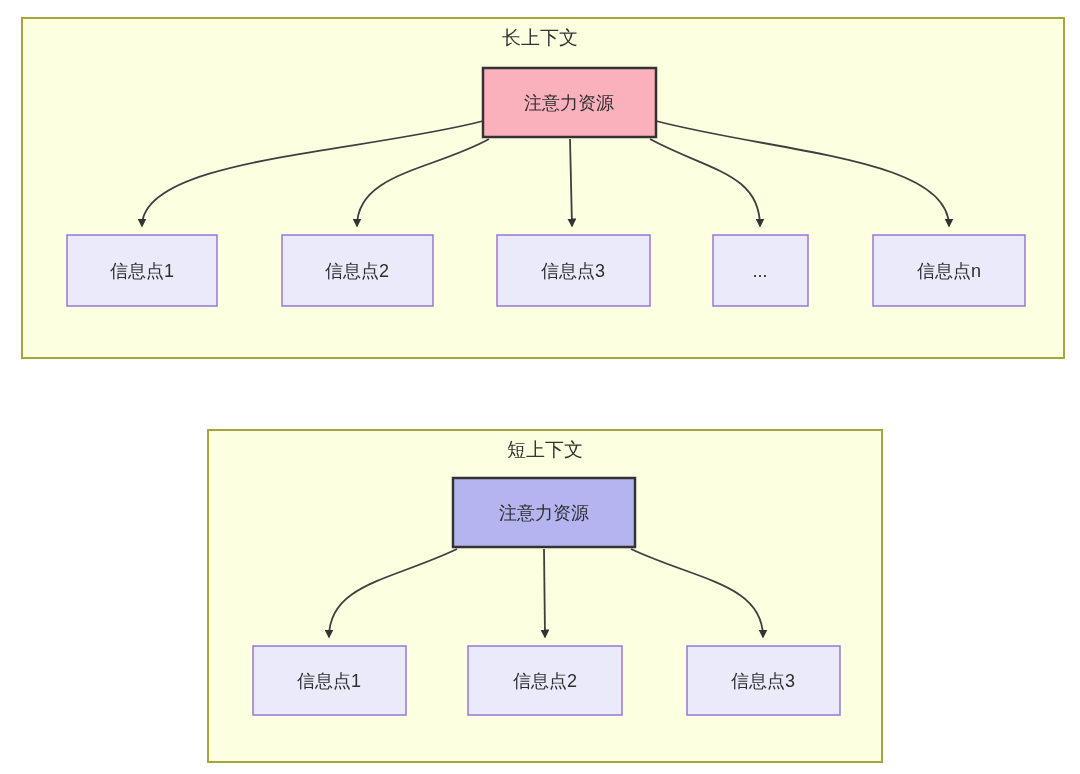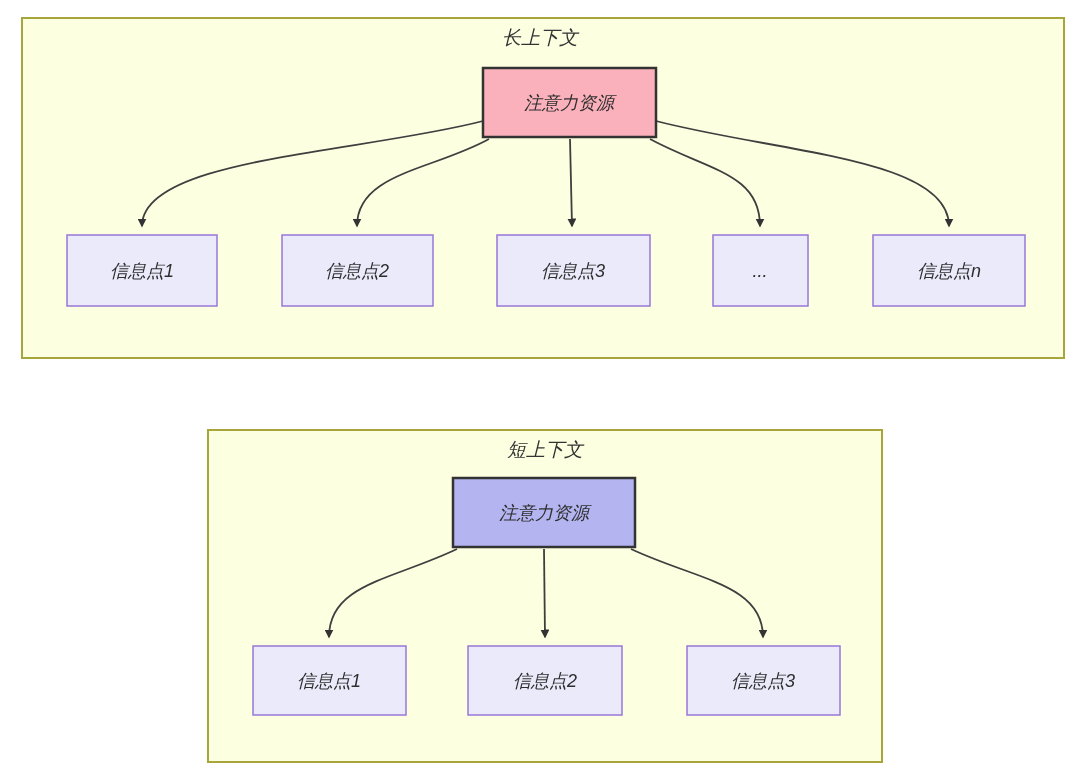--- a/index.html
+++ b/index.html
@@ -7,21 +7,20 @@
     padding: 0;
     background: #ffffff;
     width: 1080px;
     height: 774px;
     font-family: "Liberation Sans", "DejaVu Sans", sans-serif;
   }
   .canvas-wrap {
     position: relative;
     width: 1080px;
     height: 774px;
-    font-style: italic;
   }
   svg { display: block; }
 
   .panel-rect {
     fill: #FDFFE1;
     stroke: #A6A63C;
     stroke-width: 2;
   }
   .attention-rect {
     stroke: #333333;

